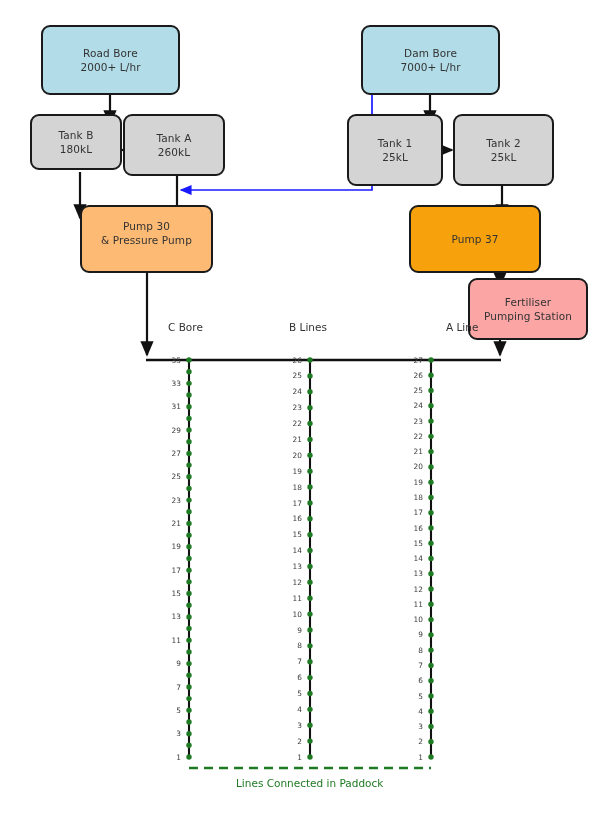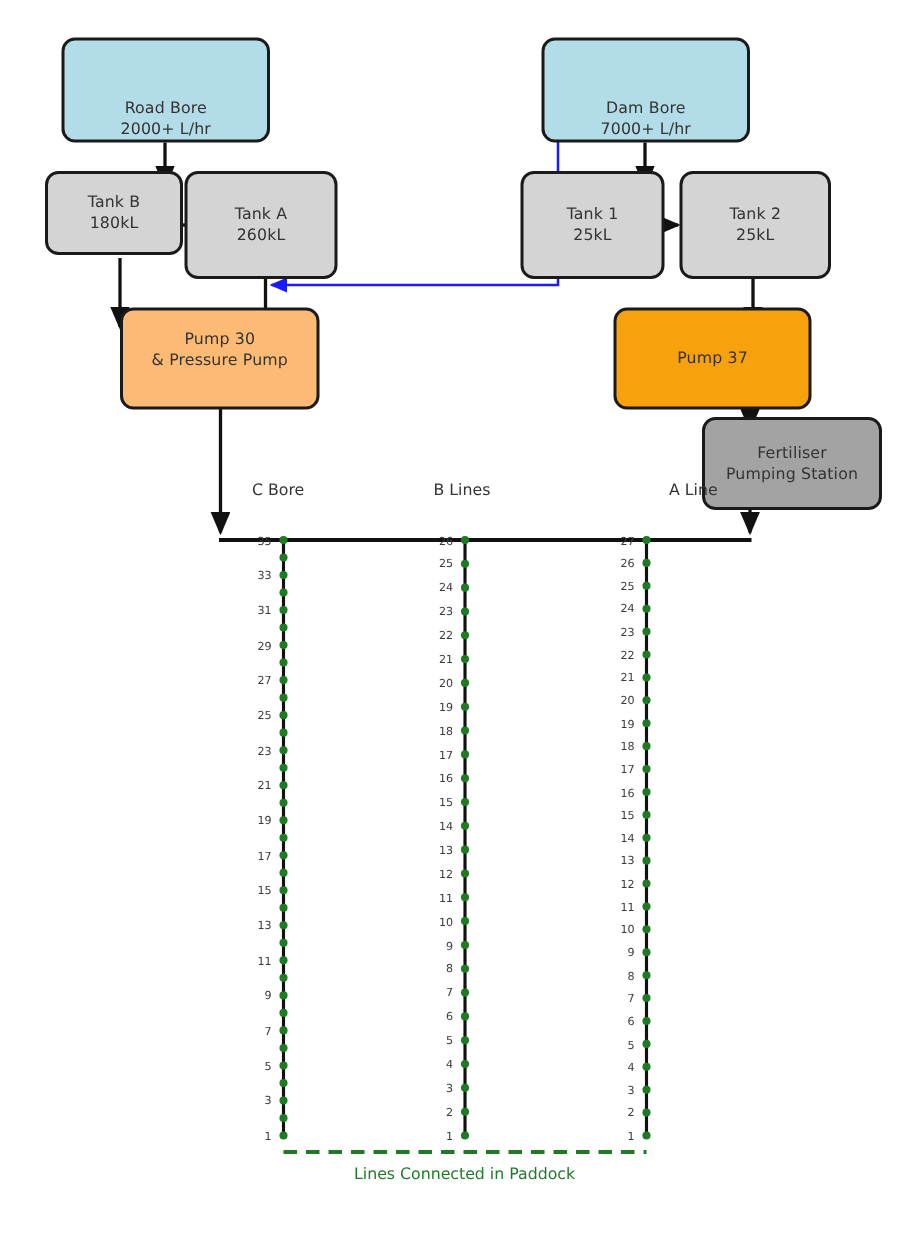--- a/index.html
+++ b/index.html
@@ -24,25 +24,25 @@
     align-items:center;
     justify-content:center;
     text-align:center;
     color:#333333;
     font-size:10.5px;
     line-height:14px;
     letter-spacing:.1px;
     z-index:6;
   }
   .node .lbl{white-space:pre-line;display:block;}
-  .bore{background:#b2dce8;align-items:flex-end;}
+  .bore{background:#b2dce8;}
   .tank{background:#d4d4d4;}
   .pump-yellow{background:#fdba74;}
   .pump-orange{background:#f7a10c;}
-  .fert{background:#a3a3a3;}
+  .fert{background:#fca5a5;}
 
   
   #wires{position:absolute;left:0;top:0;width:605px;height:829px;z-index:3;}
   #dots{position:absolute;left:0;top:0;width:605px;height:829px;z-index:7;pointer-events:none;}
 
   
   .line-title{
     position:absolute;
     font-size:10.5px;
     color:#333;
@@ -220,21 +220,21 @@
   <div class="node bore" style="left:361px; top:25px;  width:139px; height:70px;">
     <span class="lbl">Dam Bore
 7000+ L/hr</span>
   </div>
 
   <div class="node tank" style="left:30px;  top:114px; width:92px;  height:56px;">
     <span class="lbl">Tank B
 180kL</span>
   </div>
 
-  <div class="node tank" style="left:123px; top:114px; width:102px; height:72px;">
+  <div class="node tank" style="left:123px; top:114px; width:102px; height:62px;">
     <span class="lbl">Tank A
 260kL</span>
   </div>
 
   <div class="node tank" style="left:347px; top:114px; width:96px;  height:72px;">
     <span class="lbl">Tank 1
 25kL</span>
   </div>
 
   <div class="node tank" style="left:453px; top:114px; width:101px; height:72px;">

